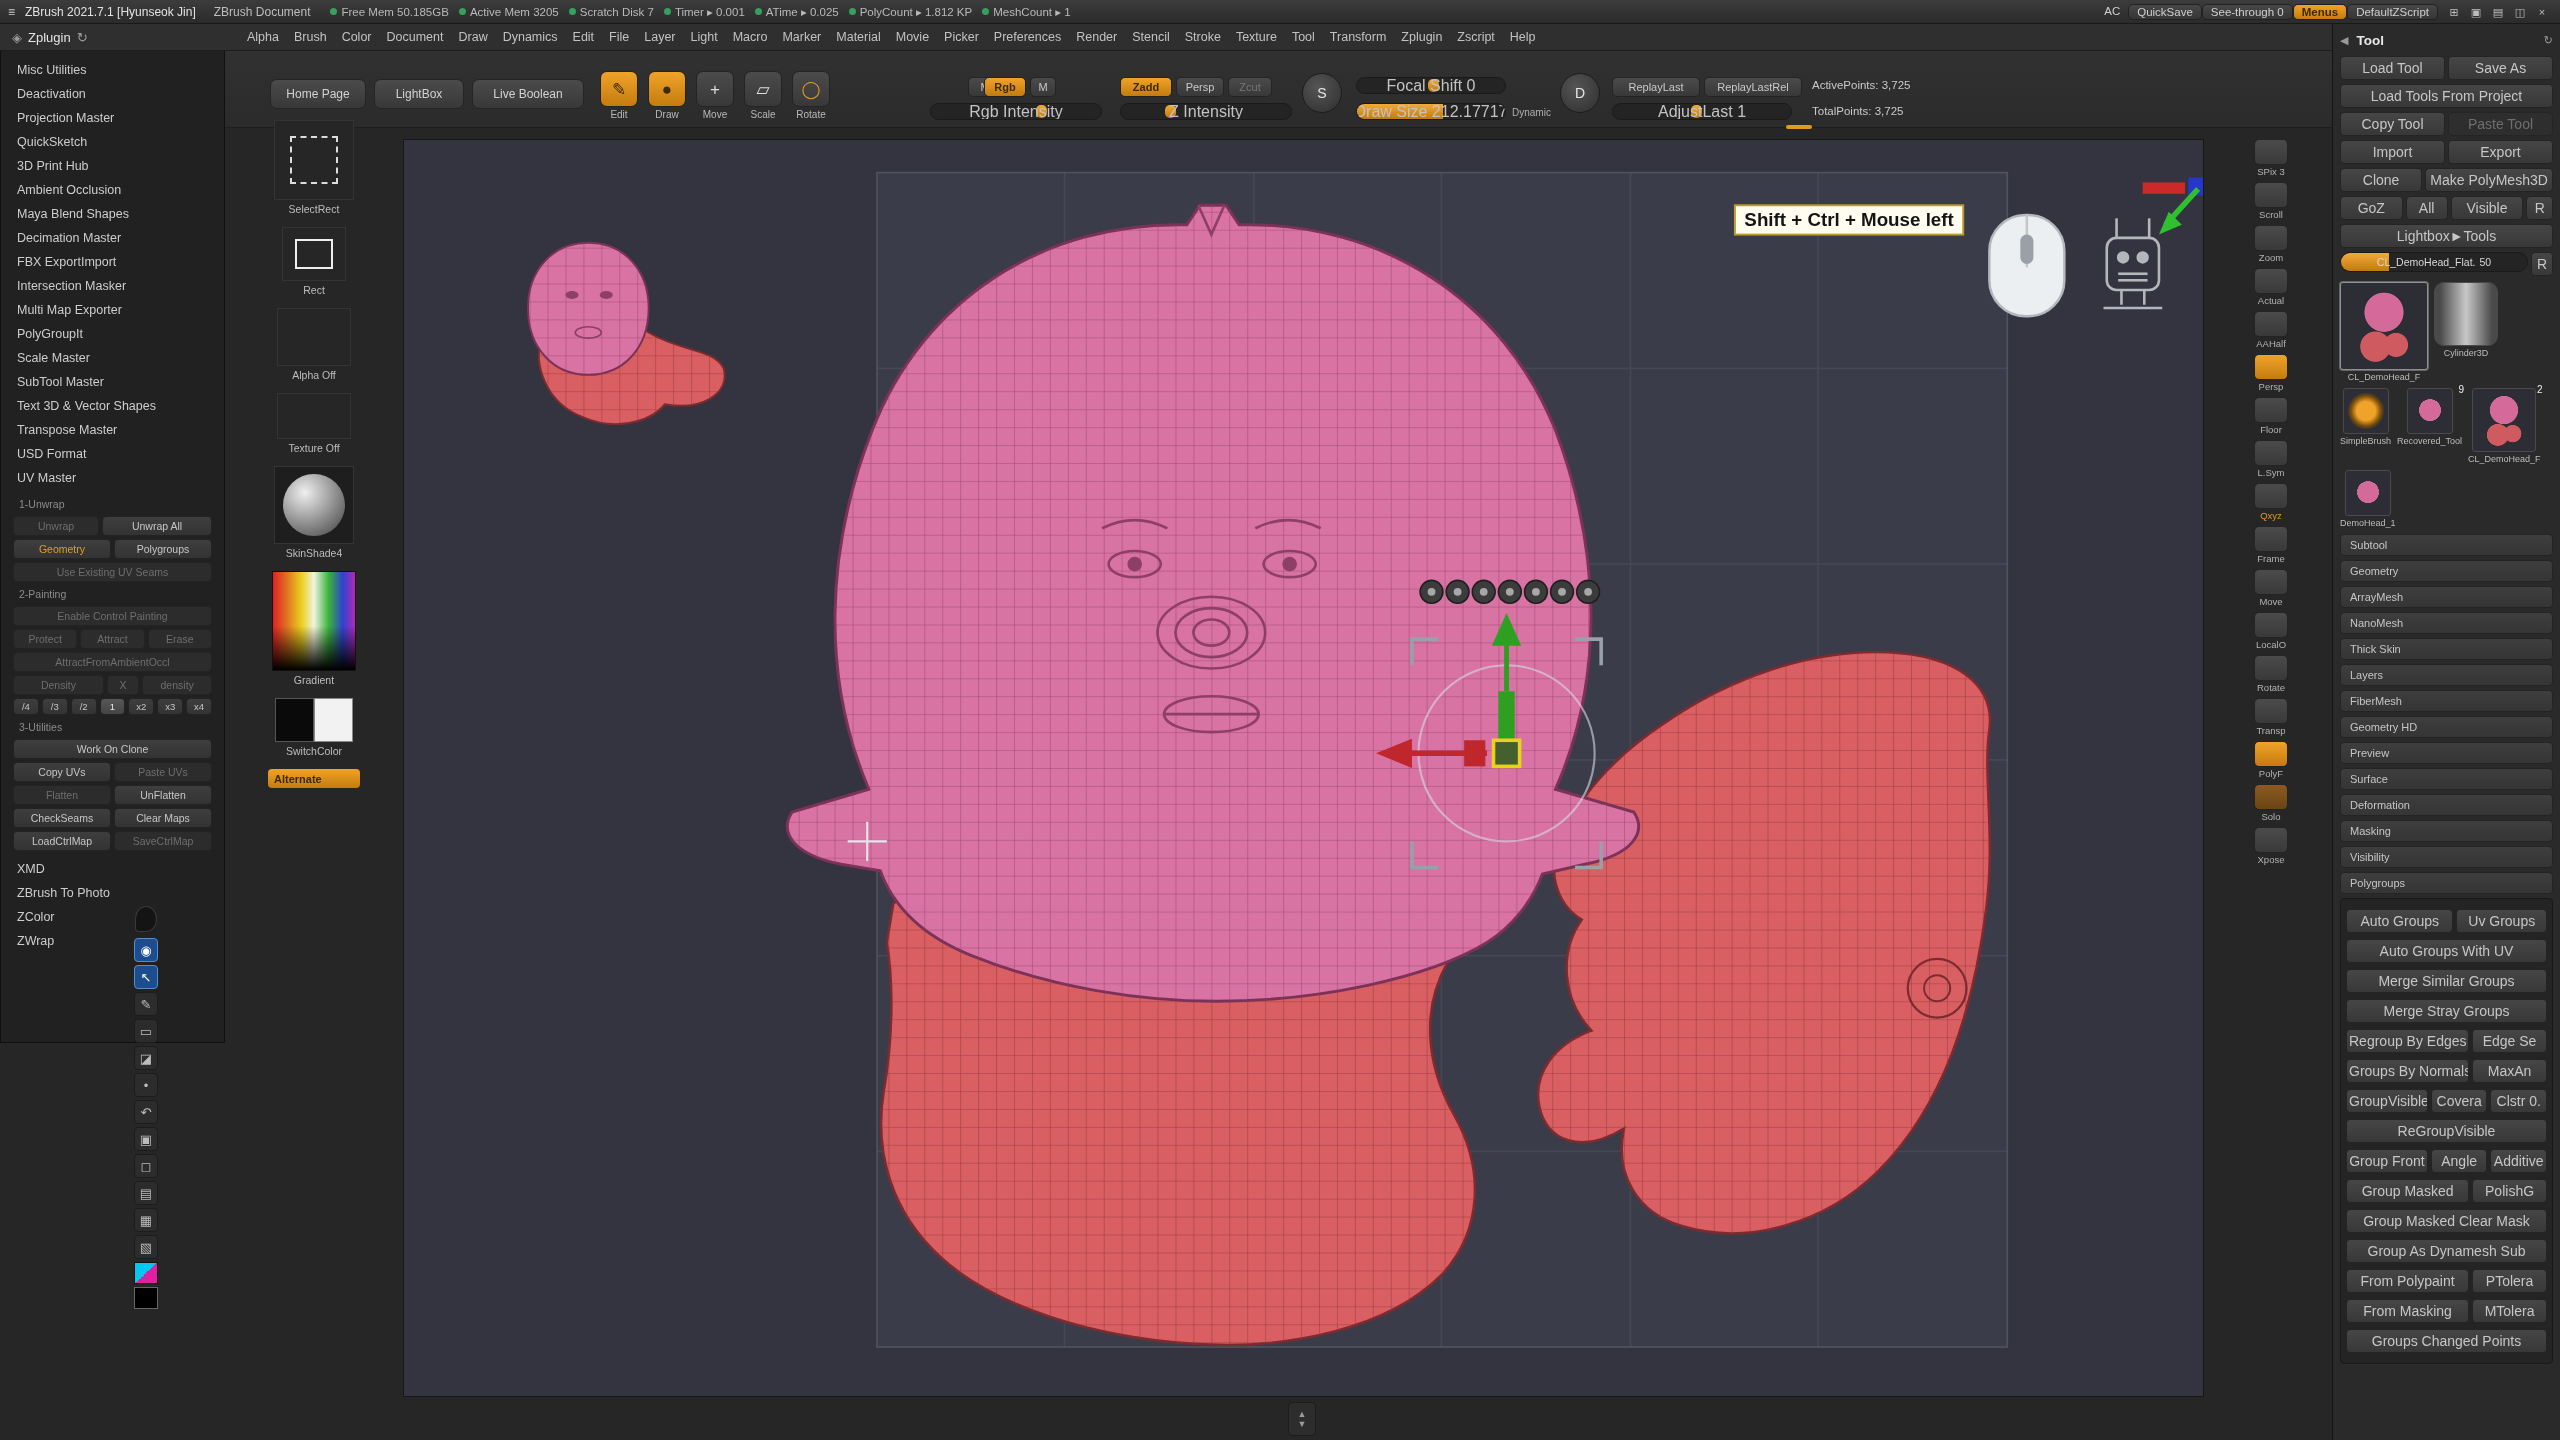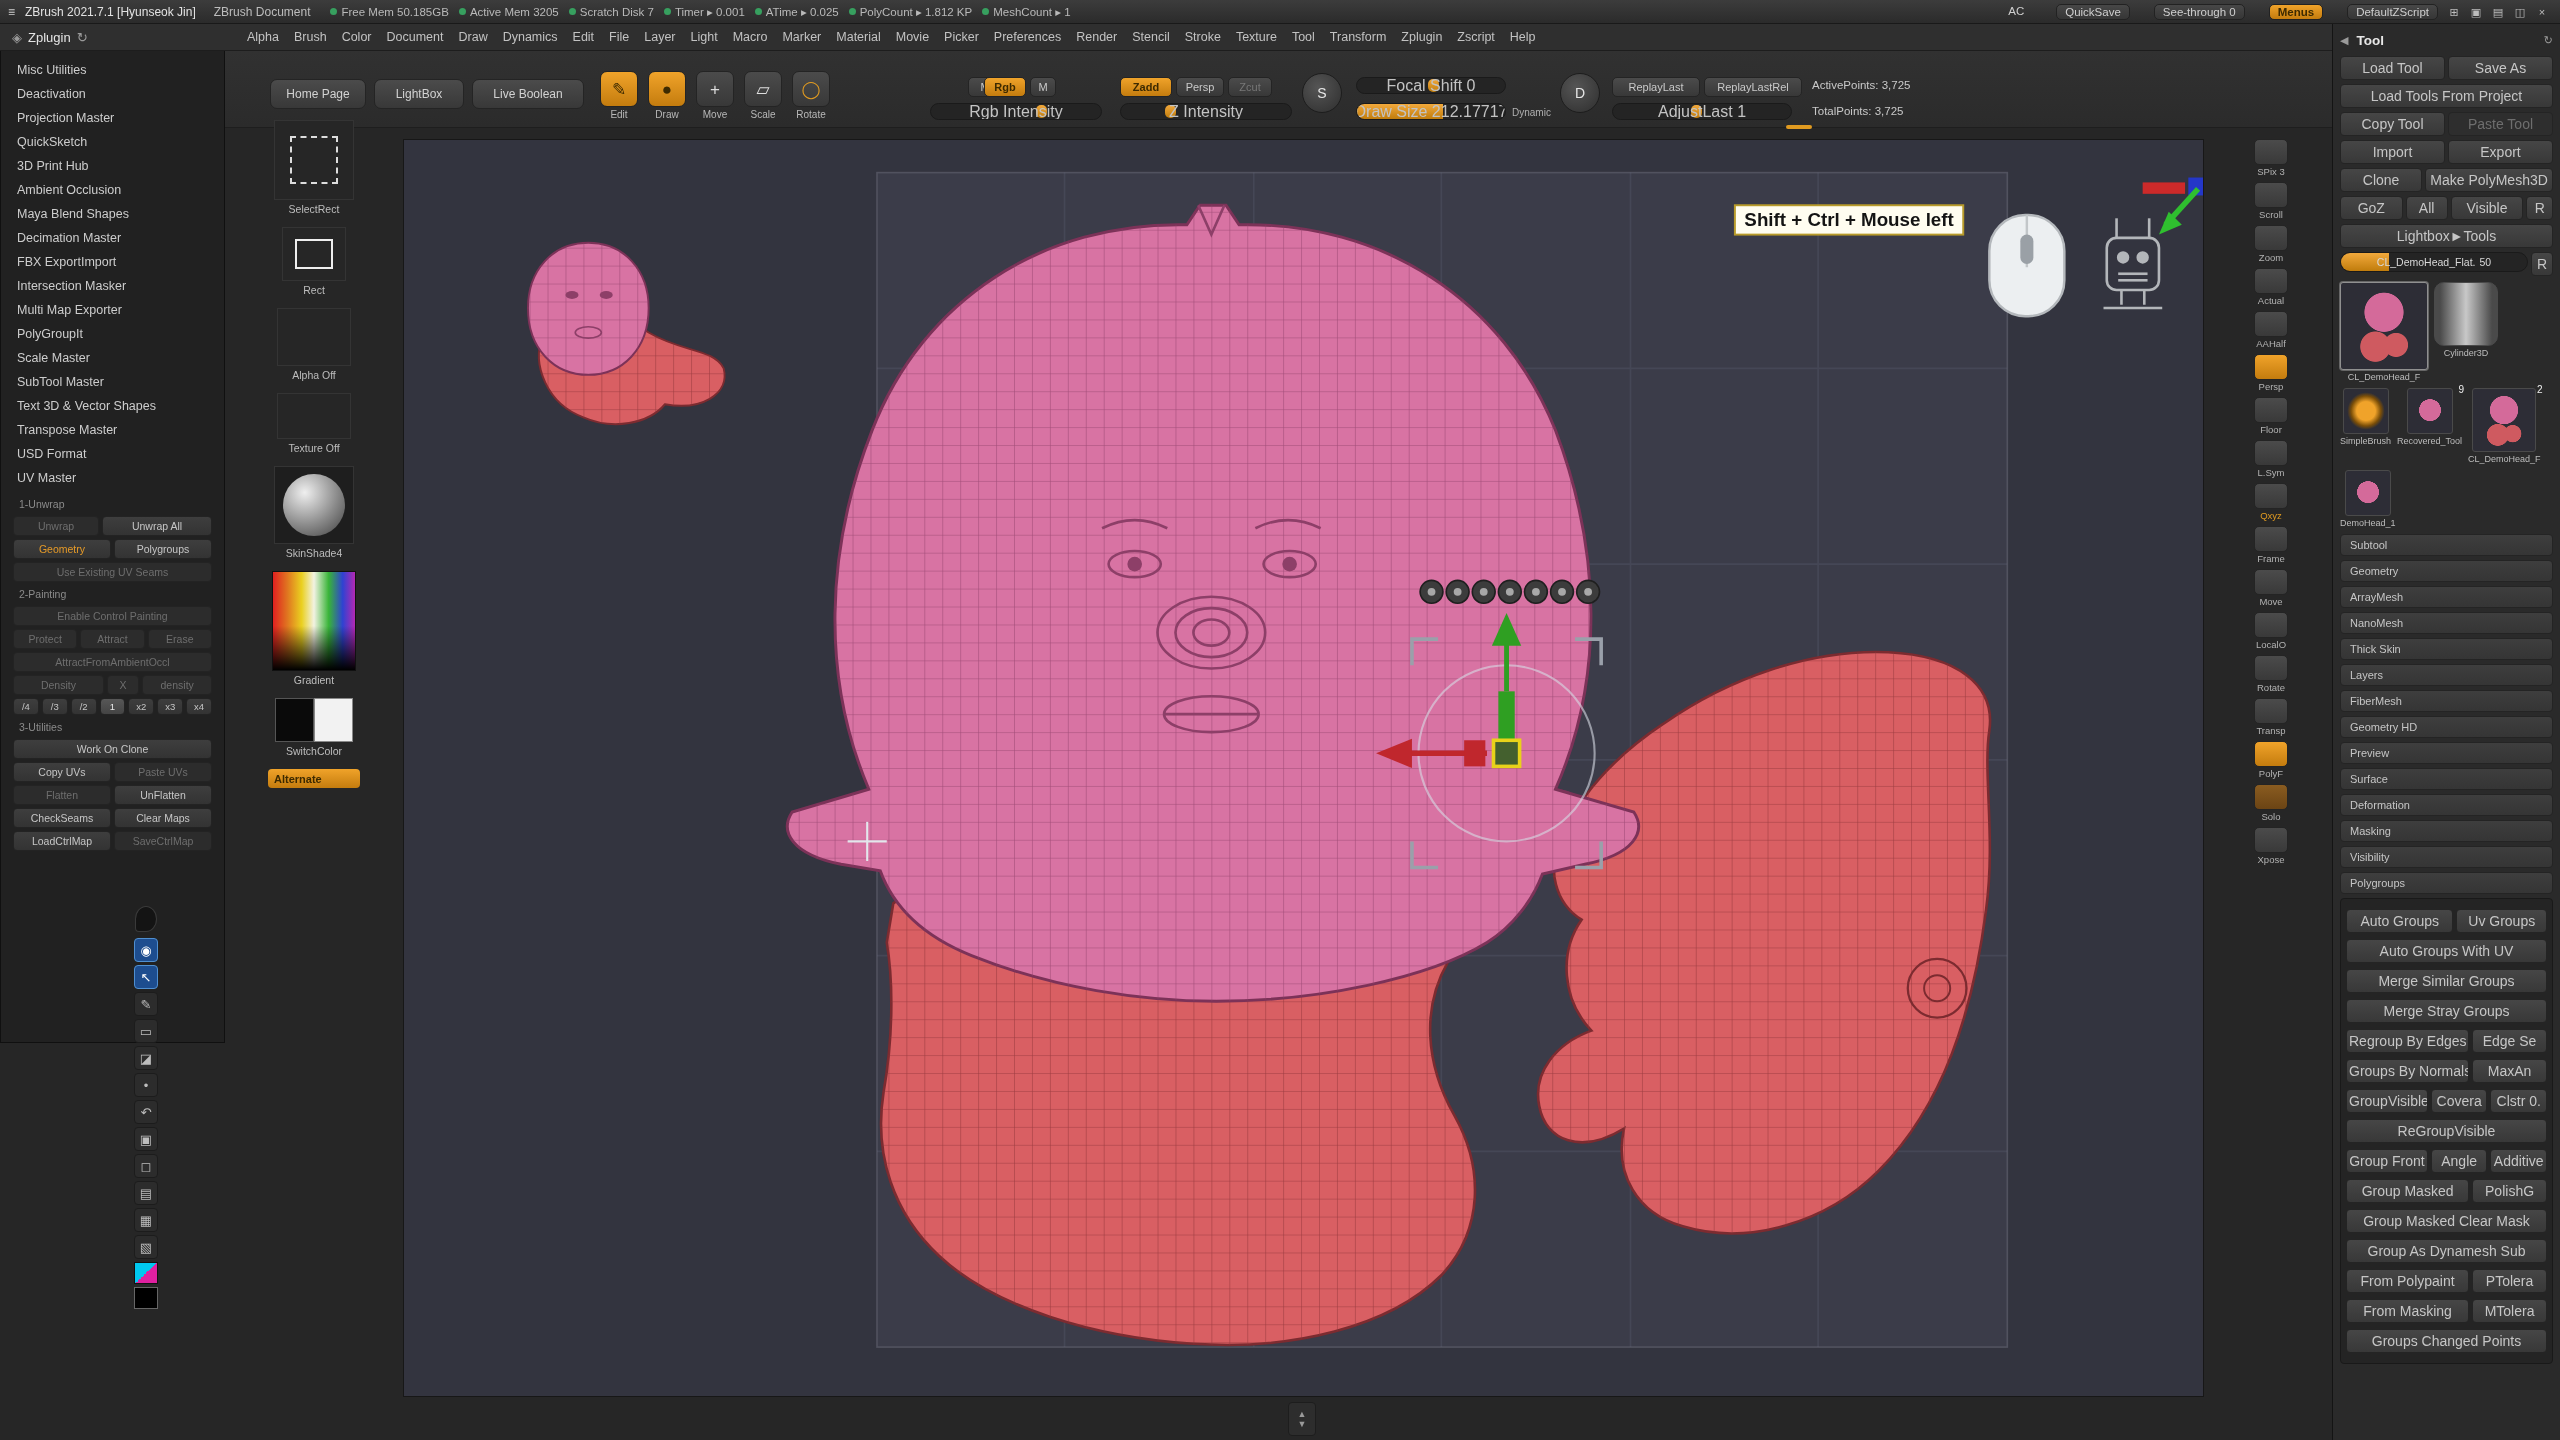--- a/index.html
+++ b/index.html
@@ -165,21 +165,21 @@
 
     <span class="stat">Free Mem 50.185GB</span>
         <span class="stat">Active Mem 3205</span>
         <span class="stat">Scratch Disk 7</span>
         <span class="stat">Timer ▸ 0.001</span>
         <span class="stat">ATime ▸ 0.025</span>
         <span class="stat">PolyCount ▸ 1.812 KP</span>
         <span class="stat">MeshCount ▸ 1</span>
       </span>
     <span id="tb-right">
-      <span style="display:flex;gap:24px">
+      <span style="display:flex;gap:0">
 
       <span class="tb-btn plain">AC</span>
           <span class="tb-btn">QuickSave</span>
           <span class="tb-btn">See-through 0</span>
           <span class="tb-btn orange">Menus</span>
           <span class="tb-btn">DefaultZScript</span>
         </span>
       <span style="display:flex;gap:2px">
 
       <span class="winico">⊞</span>
@@ -368,20 +368,27 @@
       <div class="row">
         <div class="b">CheckSeams</div>
         <div class="b">Clear Maps</div>
       </div>
       <div class="row">
         <div class="b">LoadCtrlMap</div>
         <div class="b dim">SaveCtrlMap</div>
       </div>
     </div>
 
+    <div>
+
+    <div class="zp-item">XMD</div>
+        <div class="zp-item">ZBrush To Photo</div>
+        <div class="zp-item">ZColor</div>
+        <div class="zp-item">ZWrap</div>
+      </div>
   </div>
 
   <div id="float-strip">
     <div class="pin"></div>
     <div style="display:flex;flex-direction:column;gap:3px">
 
     <div class="ftile active">◉</div>
         <div class="ftile active">↖</div>
         <div class="ftile">✎</div>
         <div class="ftile">▭</div>

